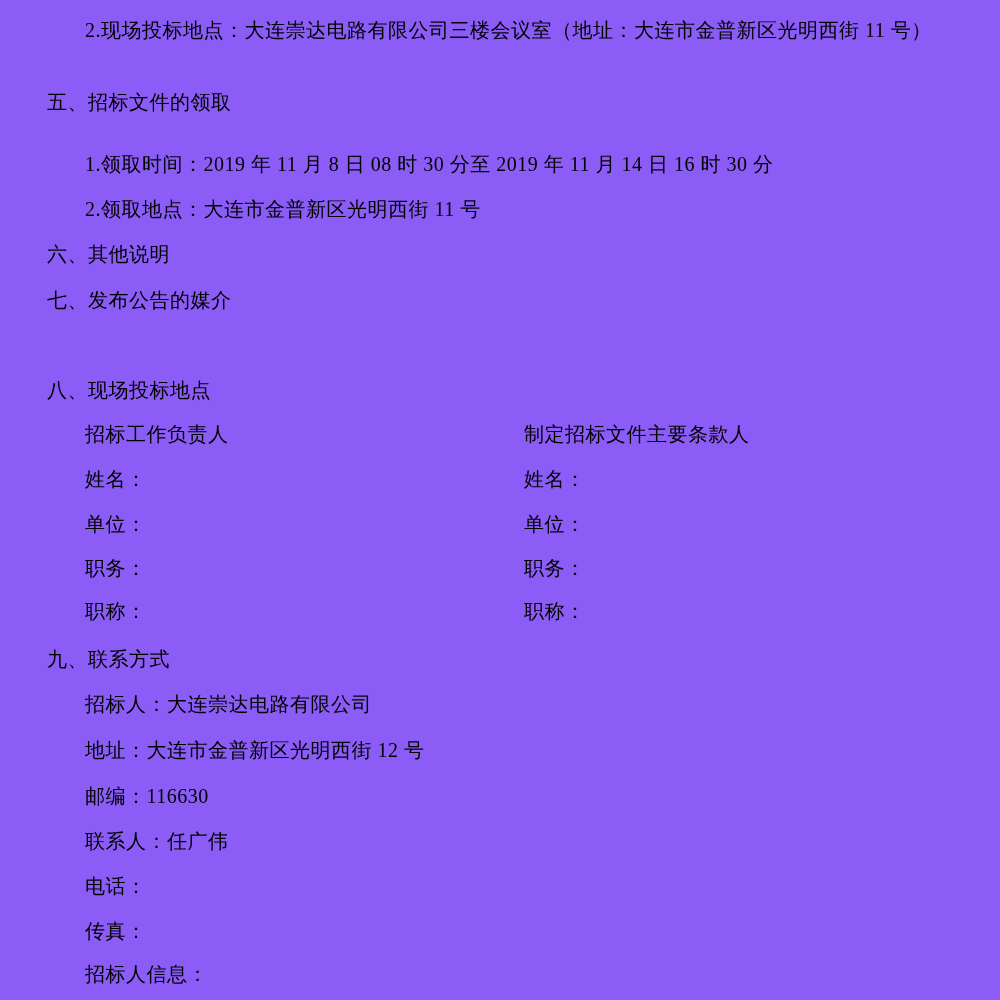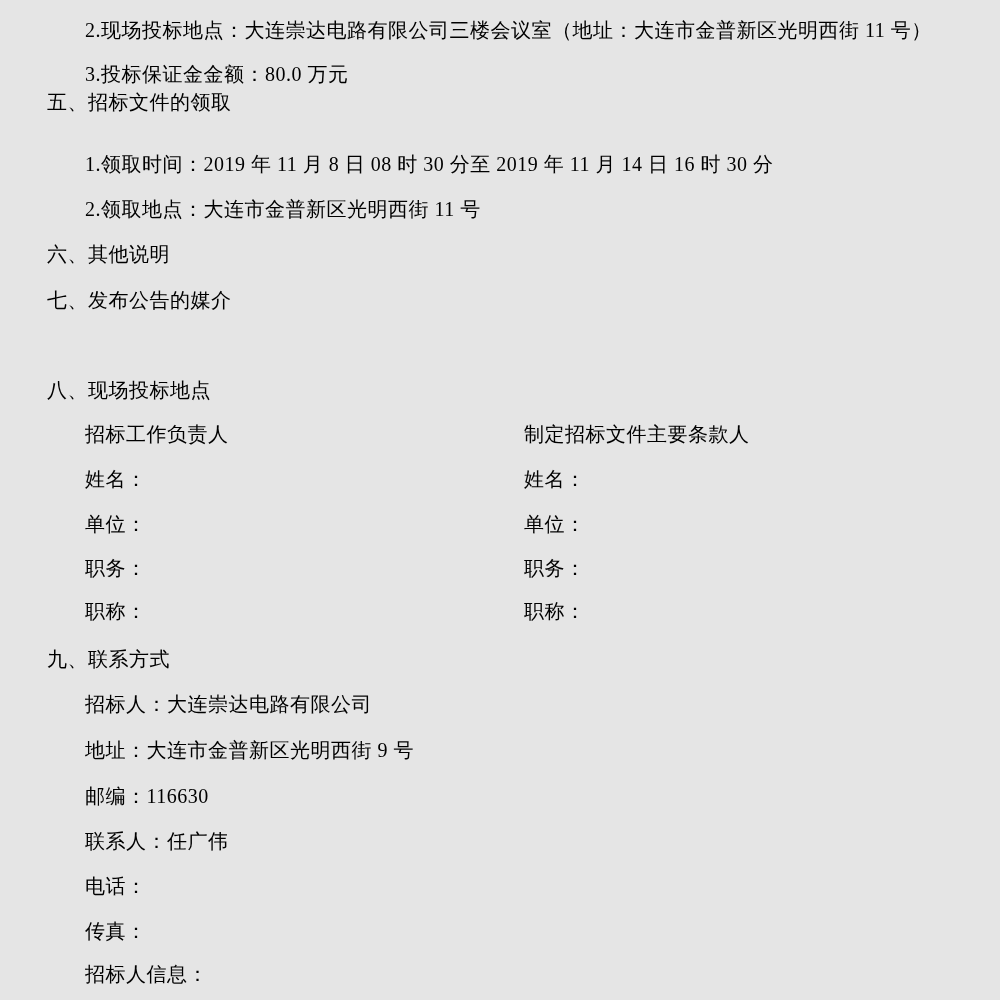--- a/index.html
+++ b/index.html
@@ -4,21 +4,21 @@
 <style>
   html, body {
     margin: 0;
     padding: 0;
     background: #ffffff;
   }
   .page {
     position: relative;
     width: 1000px;
     height: 1000px;
-    background: #e5e5e5;
+    background: #8b5cf6;
     color: #000000;
     font-family: "Liberation Serif", "DejaVu Serif", serif;
     font-size: 20px;
     line-height: 1.0;
     overflow: hidden;
   }
   .line {
     position: absolute;
     white-space: pre;
     letter-spacing: 0.5px;
@@ -27,21 +27,20 @@
   .indent  { left: 85px; }
   .col2    { left: 524px; }
 </style>
 </head>
 <body>
 
 <div class="page">
 
   <div class="line indent" style="top:20px">2.现场投标地点：大连崇达电路有限公司三楼会议室（地址：大连市金普新区光明西街 11 号）</div>
 
-  <div class="line indent" style="top:64px">3.投标保证金金额：80.0 万元</div>
 
   <div class="line heading" style="top:92px">五、招标文件的领取</div>
 
   <div class="line indent" style="top:154px">1.领取时间：2019 年 11 月 8 日 08 时 30 分至 2019 年 11 月 14 日 16 时 30 分</div>
 
   <div class="line indent" style="top:199px">2.领取地点：大连市金普新区光明西街 11 号</div>
 
   <div class="line heading" style="top:244px">六、其他说明</div>
 
   <div class="line heading" style="top:290px">七、发布公告的媒介</div>
@@ -61,21 +60,21 @@
   <div class="line indent" style="top:558px">职务：</div>
   <div class="line col2" style="top:558px">职务：</div>
 
   <div class="line indent" style="top:601px">职称：</div>
   <div class="line col2" style="top:601px">职称：</div>
 
   <div class="line heading" style="top:649px">九、联系方式</div>
 
   <div class="line indent" style="top:694px"><span>招标人：</span><span>大连崇达电路有限公司</span></div>
 
-  <div class="line indent" style="top:740px"><span>地址：</span><span>大连市金普新区光明西街 9 号</span></div>
+  <div class="line indent" style="top:740px"><span>地址：</span><span>大连市金普新区光明西街 12 号</span></div>
 
   <div class="line indent" style="top:786px"><span>邮编：</span><span>116630</span></div>
 
   <div class="line indent" style="top:831px"><span>联系人：</span><span>任广伟</span></div>
 
   <div class="line indent" style="top:876px"><span>电话：</span><span></span></div>
 
   <div class="line indent" style="top:921px"><span>传真：</span><span></span></div>
 
   <div class="line indent" style="top:964px"><span>招标人信息：</span><span></span></div>

